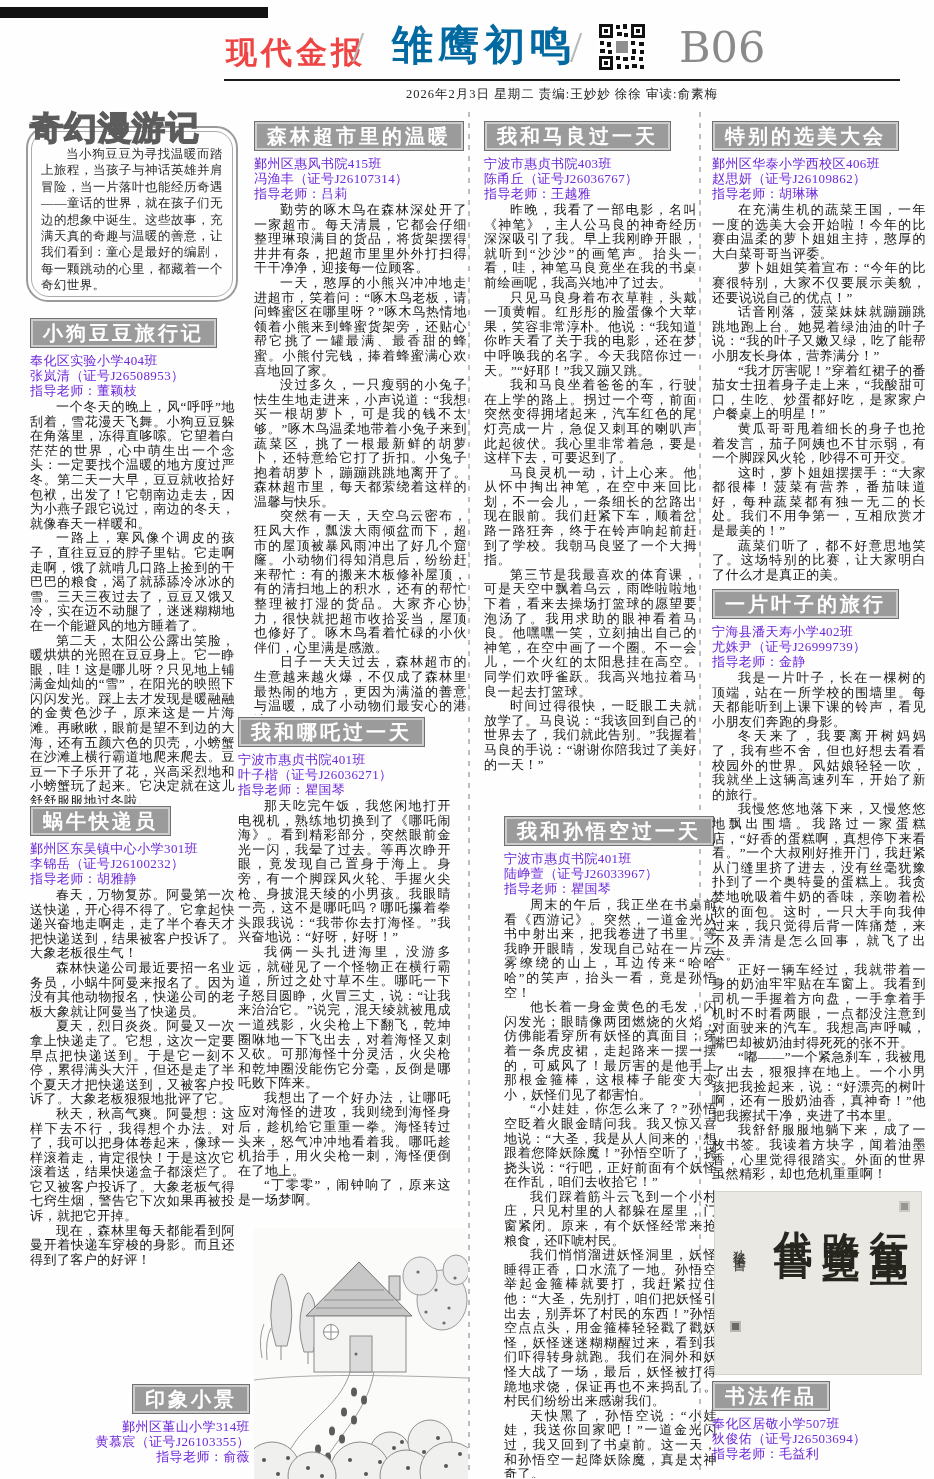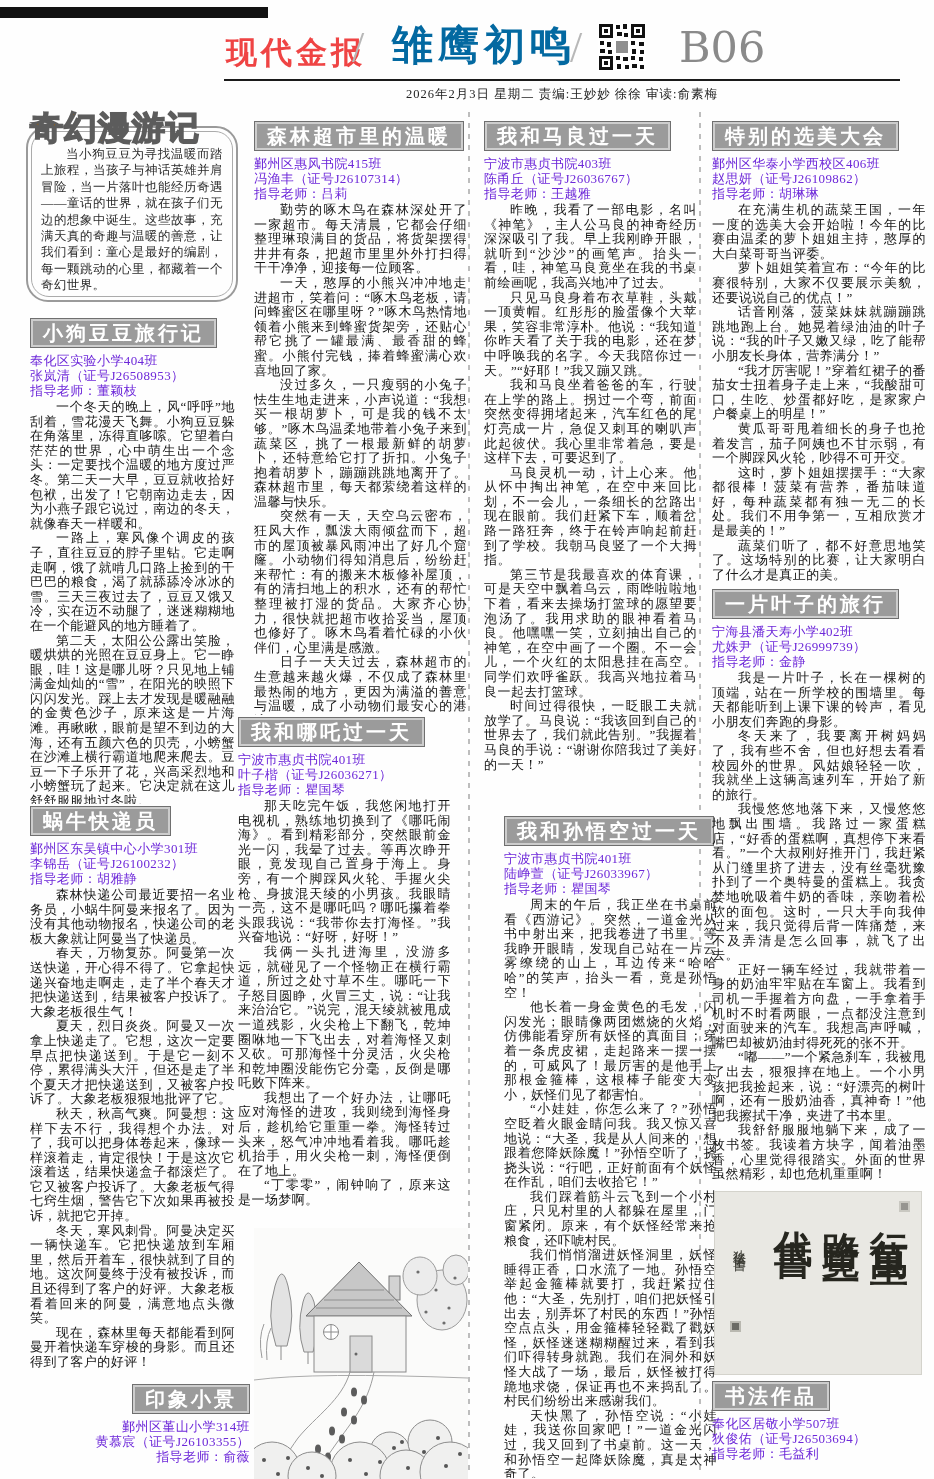--- a/index.html
+++ b/index.html
@@ -127,25 +127,24 @@
         <p>第二天，太阳公公露出笑脸，暖烘烘的光照在豆豆身上。它一睁眼，哇！这是哪儿呀？只见地上铺满金灿灿的“雪”，在阳光的映照下闪闪发光。踩上去才发现是暖融融的金黄色沙子，原来这是一片海滩。再瞅瞅，眼前是望不到边的大海，还有五颜六色的贝壳，小螃蟹在沙滩上横行霸道地爬来爬去。豆豆一下子乐开了花，兴高采烈地和小螃蟹玩了起来。它决定就在这儿舒舒服服地过冬啦。</p>
       </div>
   </div>
 
   <div class="art" style="left:30px;top:806px;width:205px;height:572px;">
     <div class="sec-title">蜗牛快递员</div>
     <div class="credit">鄞州区东吴镇中心小学301班</div>
     <div class="credit">李锦岳（证号J26100232）</div>
     <div class="credit">指导老师：胡雅静</div>
     <div class="paras">
+        <p>春天，万物复苏。阿曼第一次送快递，开心得不得了。它拿起快递兴奋地走啊走，走了半个春天才把快递送到，结果被客户投诉了。大象老板很生气！</p>
         <p>森林快递公司最近要招一名业务员，小蜗牛阿曼来报名了。因为没有其他动物报名，快递公司的老板大象就让阿曼当了快递员。</p>
-        <p>春天，万物复苏。阿曼第一次送快递，开心得不得了。它拿起快递兴奋地走啊走，走了半个春天才把快递送到，结果被客户投诉了。大象老板很生气！</p>
         <p>夏天，烈日炎炎。阿曼又一次拿上快递走了。它想，这次一定要早点把快递送到。于是它一刻不停，累得满头大汗，但还是走了半个夏天才把快递送到，又被客户投诉了。大象老板狠狠地批评了它。</p>
         <p>秋天，秋高气爽。阿曼想：这样下去不行，我得想个办法。对了，我可以把身体卷起来，像球一样滚着走，肯定很快！于是这次它滚着送，结果快递盒子都滚烂了。它又被客户投诉了。大象老板气得七窍生烟，警告它下次如果再被投诉，就把它开掉。</p>
-        <p>冬天，寒风刺骨。阿曼决定买一辆快递车。它把快递放到车厢里，然后开着车，很快就到了目的地。这次阿曼终于没有被投诉，而且还得到了客户的好评。大象老板看着回来的阿曼，满意地点头微笑。</p>
         <p>现在，森林里每天都能看到阿曼开着快递车穿梭的身影。而且还得到了客户的好评！</p>
       </div>
   </div>
 
   <div class="art right-align" style="left:30px;top:1384px;width:220px;height:92px;">
     <div class="sec-title">印象小景</div>
     <div class="credit">鄞州区堇山小学314班</div>
     <div class="credit">黄慕宸（证号J26103355）</div>
     <div class="credit">指导老师：俞薇</div>
   </div>

